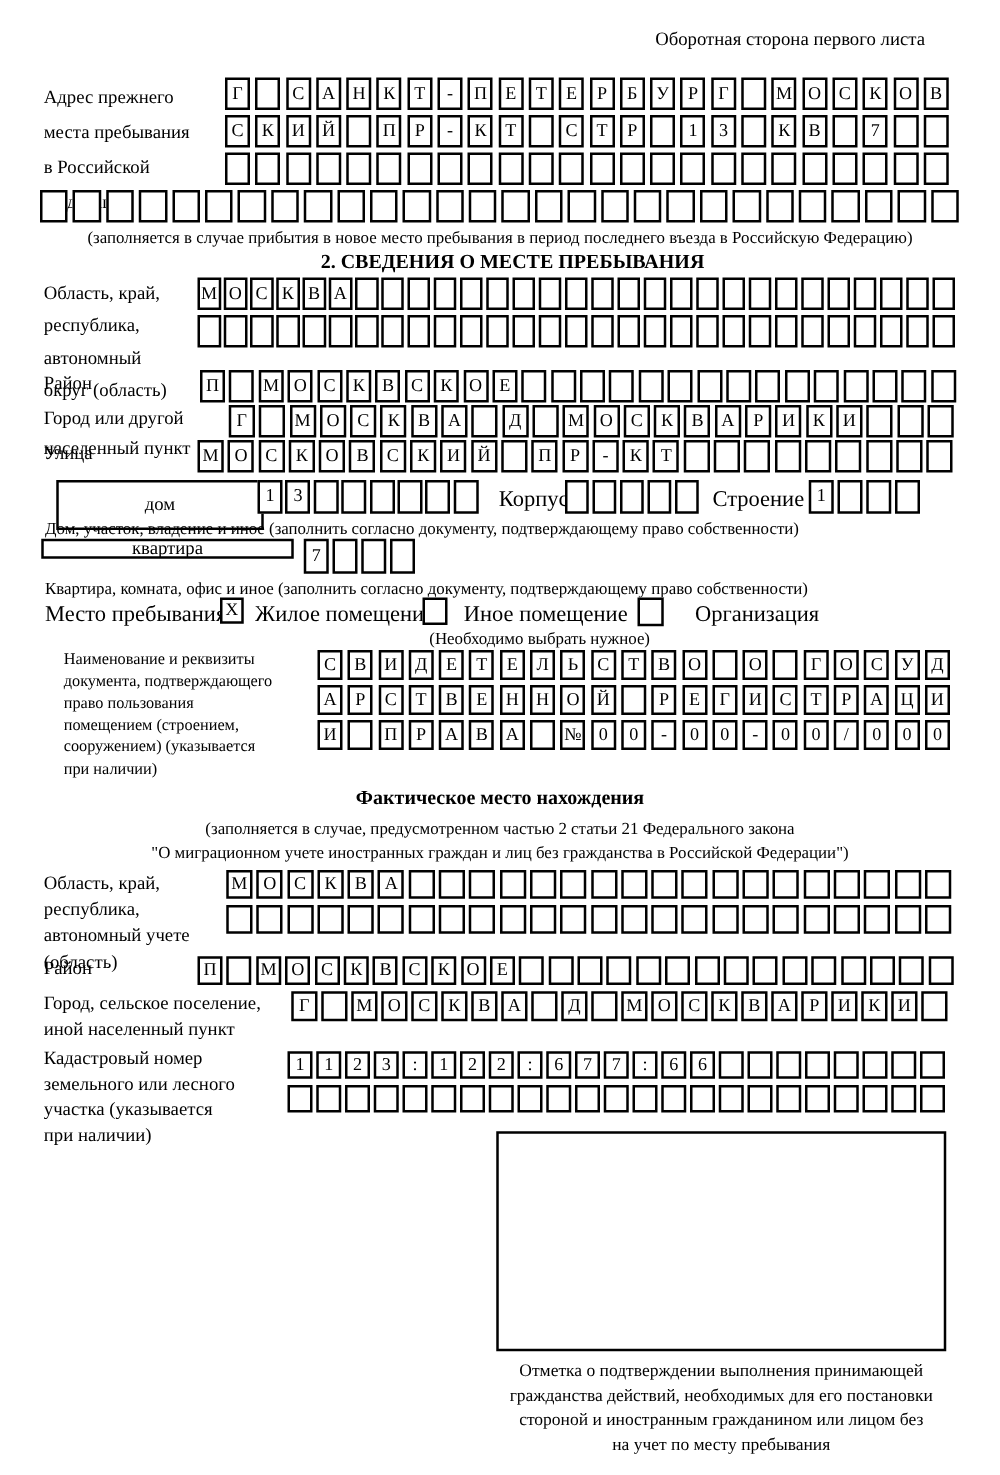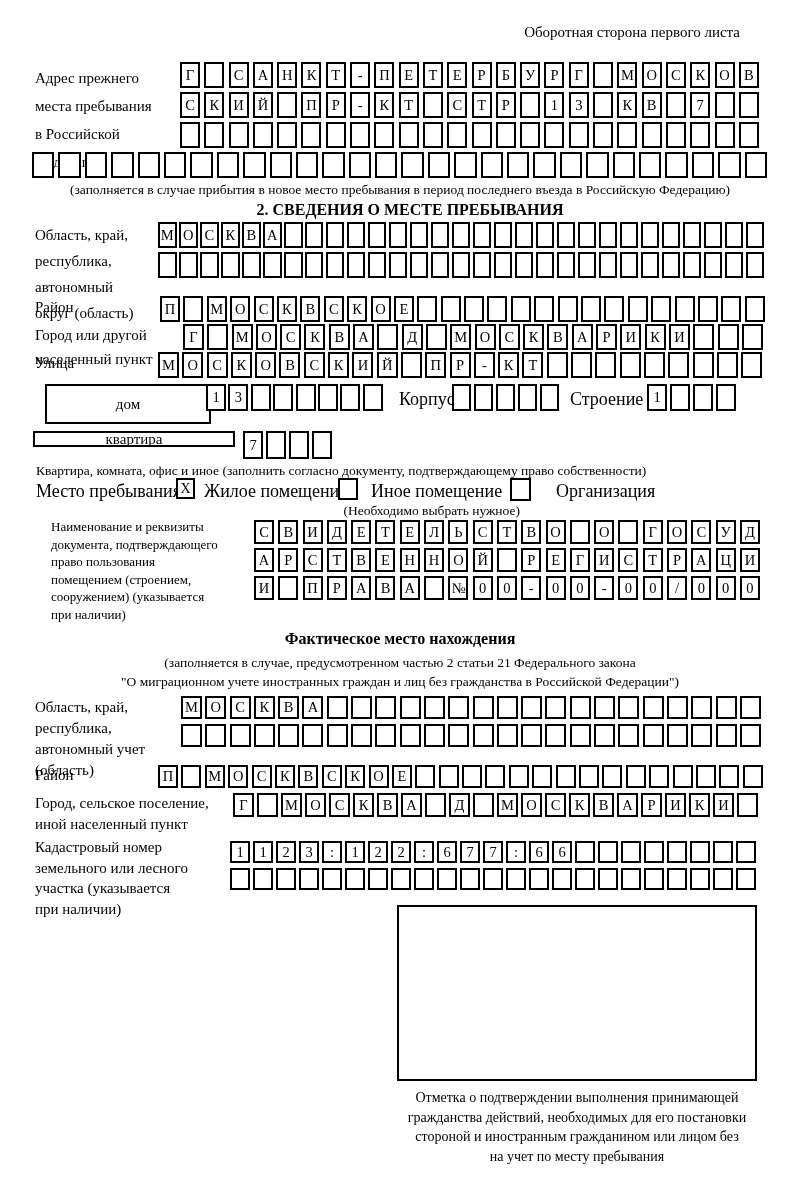--- a/index.html
+++ b/index.html
@@ -334,20 +334,21 @@
       <span class="c"></span>
       <span class="c"></span>
     </div>
   <div class="txt" style="left:570px; top:389px;">Строение</div>
   <div class="cells" style="left:647px; top:384px; --w:20px; --g:3px; --h:27px;">
       <span class="c">1</span>
       <span class="c"></span>
       <span class="c"></span>
       <span class="c"></span>
     </div>
+  <div class="cap" style="left:36px; top:415px;">Дом, участок, владение и иное (заполнить согласно документу, подтверждающему право собственности)</div>
 
   <div class="wbox" style="left:33px; top:431px; width:202px; height:16px;">квартира</div>
   <div class="cells" style="left:243px; top:431px; --w:20px; --g:3px; --h:28px;">
       <span class="c">7</span>
       <span class="c"></span>
       <span class="c"></span>
       <span class="c"></span>
     </div>
   <div class="cap" style="left:36px; top:463px;">Квартира, комната, офис и иное (заполнить согласно документу, подтверждающему право собственности)</div>
 
@@ -438,21 +439,21 @@
       <span class="c">0</span>
     </div>
 
   <div class="title center" style="top:630px;">Фактическое место нахождения</div>
   <div class="cap center" style="top:655px;">(заполняется в случае, предусмотренном частью 2 статьи 21 Федерального закона</div>
   <div class="cap center" style="top:674px;">"О миграционном учете иностранных граждан и лиц без гражданства в Российской Федерации")</div>
 
   <div class="lbl" style="left:35px; top:697px; line-height:21px;">
       <div>Область, край,</div>
       <div>республика,</div>
-      <div>автономный учет</div>
+      <div>автономный учете</div>
       <div>(область)</div>
     </div>
   <div class="cells" style="left:181px; top:696px; --w:21px; --g:3.3px; --h:23px;">
       <span class="c">М</span>
       <span class="c">О</span>
       <span class="c">С</span>
       <span class="c">К</span>
       <span class="c">В</span>
       <span class="c">А</span>
       <span class="c"></span>

